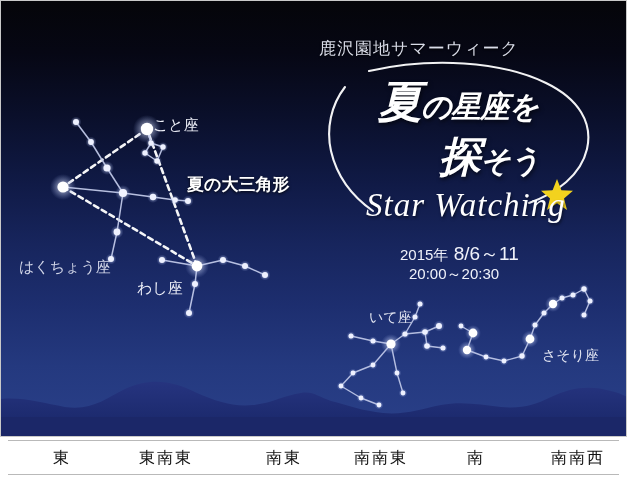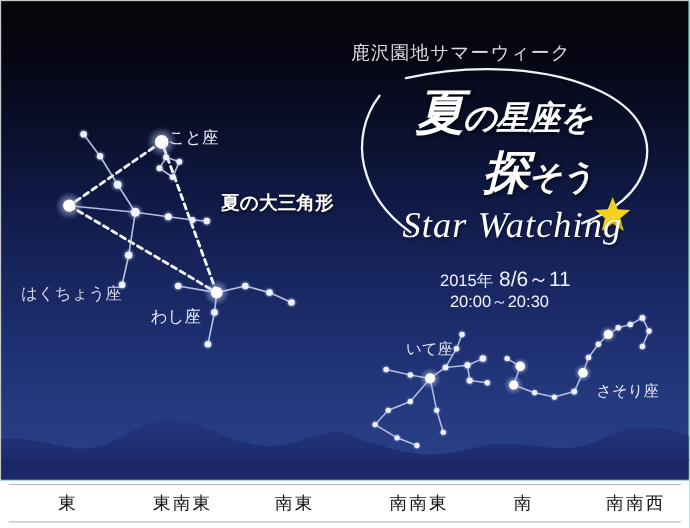--- a/index.html
+++ b/index.html
@@ -6,21 +6,21 @@
   html,body{margin:0;padding:0;background:#ffffff;}
   body{
     font-family:"Liberation Sans","DejaVu Sans",sans-serif;
     -webkit-font-smoothing:antialiased;
   }
   #poster{
     position:relative;
     width:627px;
     height:480px;
     overflow:hidden;
-    background:#14b8a6;
+    background:#737373;
     box-sizing:border-box;
   }
   
   #sky{
     position:absolute;
     left:0; top:0;
     width:627px;
     height:437px;
     overflow:hidden;
     background:linear-gradient(to bottom,
@@ -91,21 +91,21 @@
     color:#f0f2fa;
     letter-spacing:0px;
   }
   
   #lbl-lyra{left:152px; top:115px; font-size:15px; color:#eceef7;}
   #lbl-cygnus{left:18px; top:257px; font-size:15px; color:#d2d6e8;}
   #lbl-aquila{left:136px; top:278px; font-size:15px; color:#eceef7;}
   #lbl-sagittarius{left:343px; top:308px; font-size:14px; color:#e4e7f3;margin-left:25px;}
   #lbl-scorpius{left:541px; top:346px; font-size:14px; color:#e4e7f3;text-align:center;}
   #lbl-triangle{
-    left:200px; top:172px;
+    left:186px; top:172px;
     font-size:17px;
     font-weight:700;
     color:#ffffff;
     text-shadow:0 1px 3px rgba(0,0,0,.9);
   }
   
   #compass{
     position:absolute;
     left:0; top:437px;
     width:627px;
@@ -393,19 +393,19 @@
 
     <div class="lbl" id="lbl-triangle">夏の大三角形</div>
   </div>
 
   <div id="compass">
     <div class="rule top"></div>
     <div class="rule bottom"></div>
 
   <div class="dir" style="left: 62px;">東</div>
       <div class="dir" style="left: 166px;">東南東</div>
-      <div class="dir" style="left: 268px;">南東</div>
+      <div class="dir" style="left: 284px;">南東</div>
       <div class="dir" style="left: 381px;">南南東</div>
       <div class="dir" style="left: 476px;">南</div>
       <div class="dir" style="left: 578px; text-align: center;">南南西</div>
     </div>
 
 </div>
 
 </body></html>

